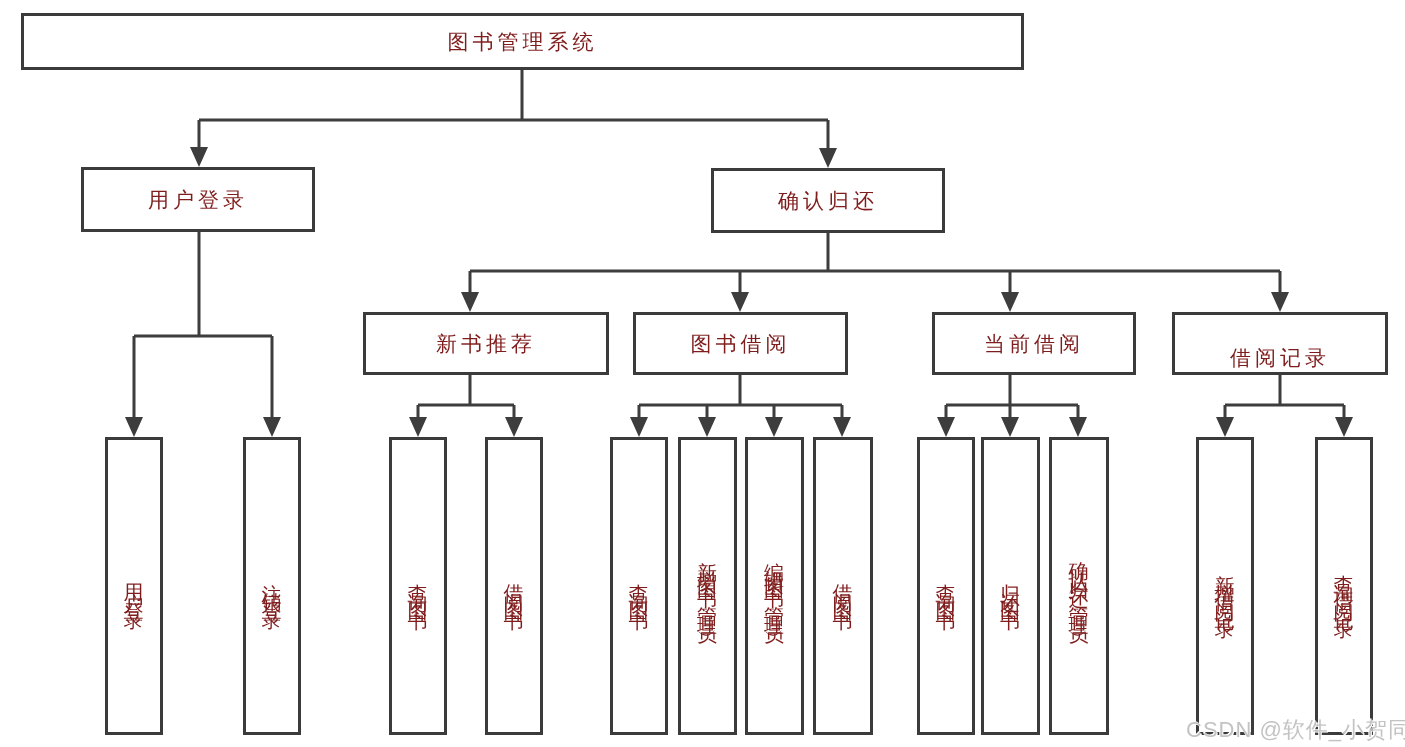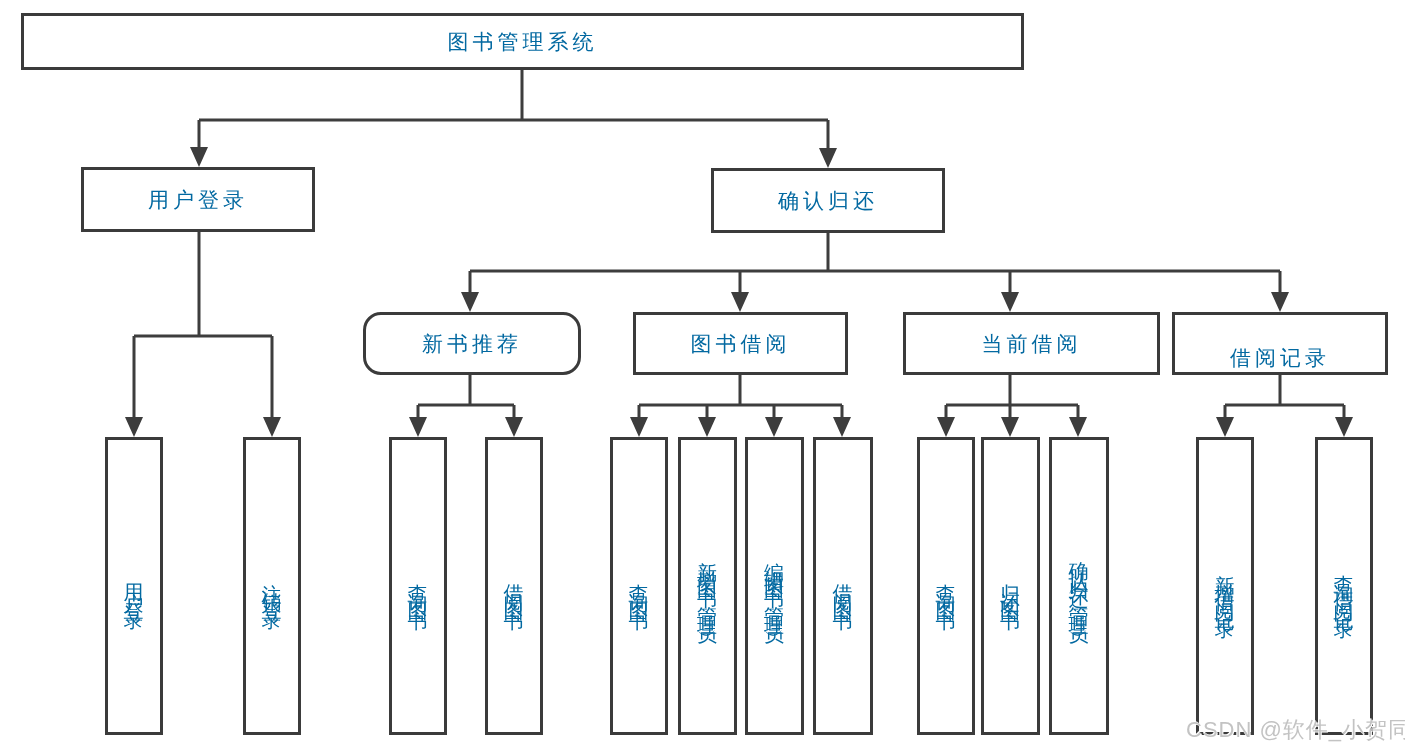--- a/index.html
+++ b/index.html
@@ -22,21 +22,21 @@
     z-index: 1;
   }
   .box {
     position: absolute;
     box-sizing: border-box;
     background: #ffffff;
     border: 3px solid #3b3b3b;
     display: flex;
     align-items: center;
     justify-content: center;
-    color: #0369a1;
+    color: #7f1d1d;
     z-index: 2;
   }
   .box.h span {
     font-size: 21px;
     letter-spacing: 4px;
     white-space: nowrap;
   }
   .box.v span {
     writing-mode: vertical-rl;
     text-orientation: mixed;
@@ -120,27 +120,27 @@
     <span>图书管理系统</span>
   </div>
 
   <div class="box h" style="left:81px; top:167px; width:234px; height:65px;">
     <span>用户登录</span>
   </div>
   <div class="box h" style="left:711px; top:168px; width:234px; height:65px;">
     <span>确认归还</span>
   </div>
 
-  <div class="box h" style="left:363px; top:312px; width:218px; height:63px;border-radius:18px;">
+  <div class="box h" style="left:363px; top:312px; width:246px; height:63px;">
     <span>新书推荐</span>
   </div>
   <div class="box h" style="left:633px; top:312px; width:215px; height:63px;">
     <span>图书借阅</span>
   </div>
-  <div class="box h" style="left:903px; top:312px; width:257px; height:63px;align-items:center;">
+  <div class="box h" style="left:932px; top:312px; width:204px; height:63px;align-items:center;">
     <span>当前借阅</span>
   </div>
   <div class="box h" style="left:1172px; top:312px; width:216px; height:63px;align-items:flex-end;">
     <span>借阅记录</span>
   </div>
 
   <div class="box v" style="left:105px; top:437px; width:58px; height:298px;">
     <span>用户登录</span>
   </div>
   <div class="box v" style="left:243px; top:437px; width:58px; height:298px;">

